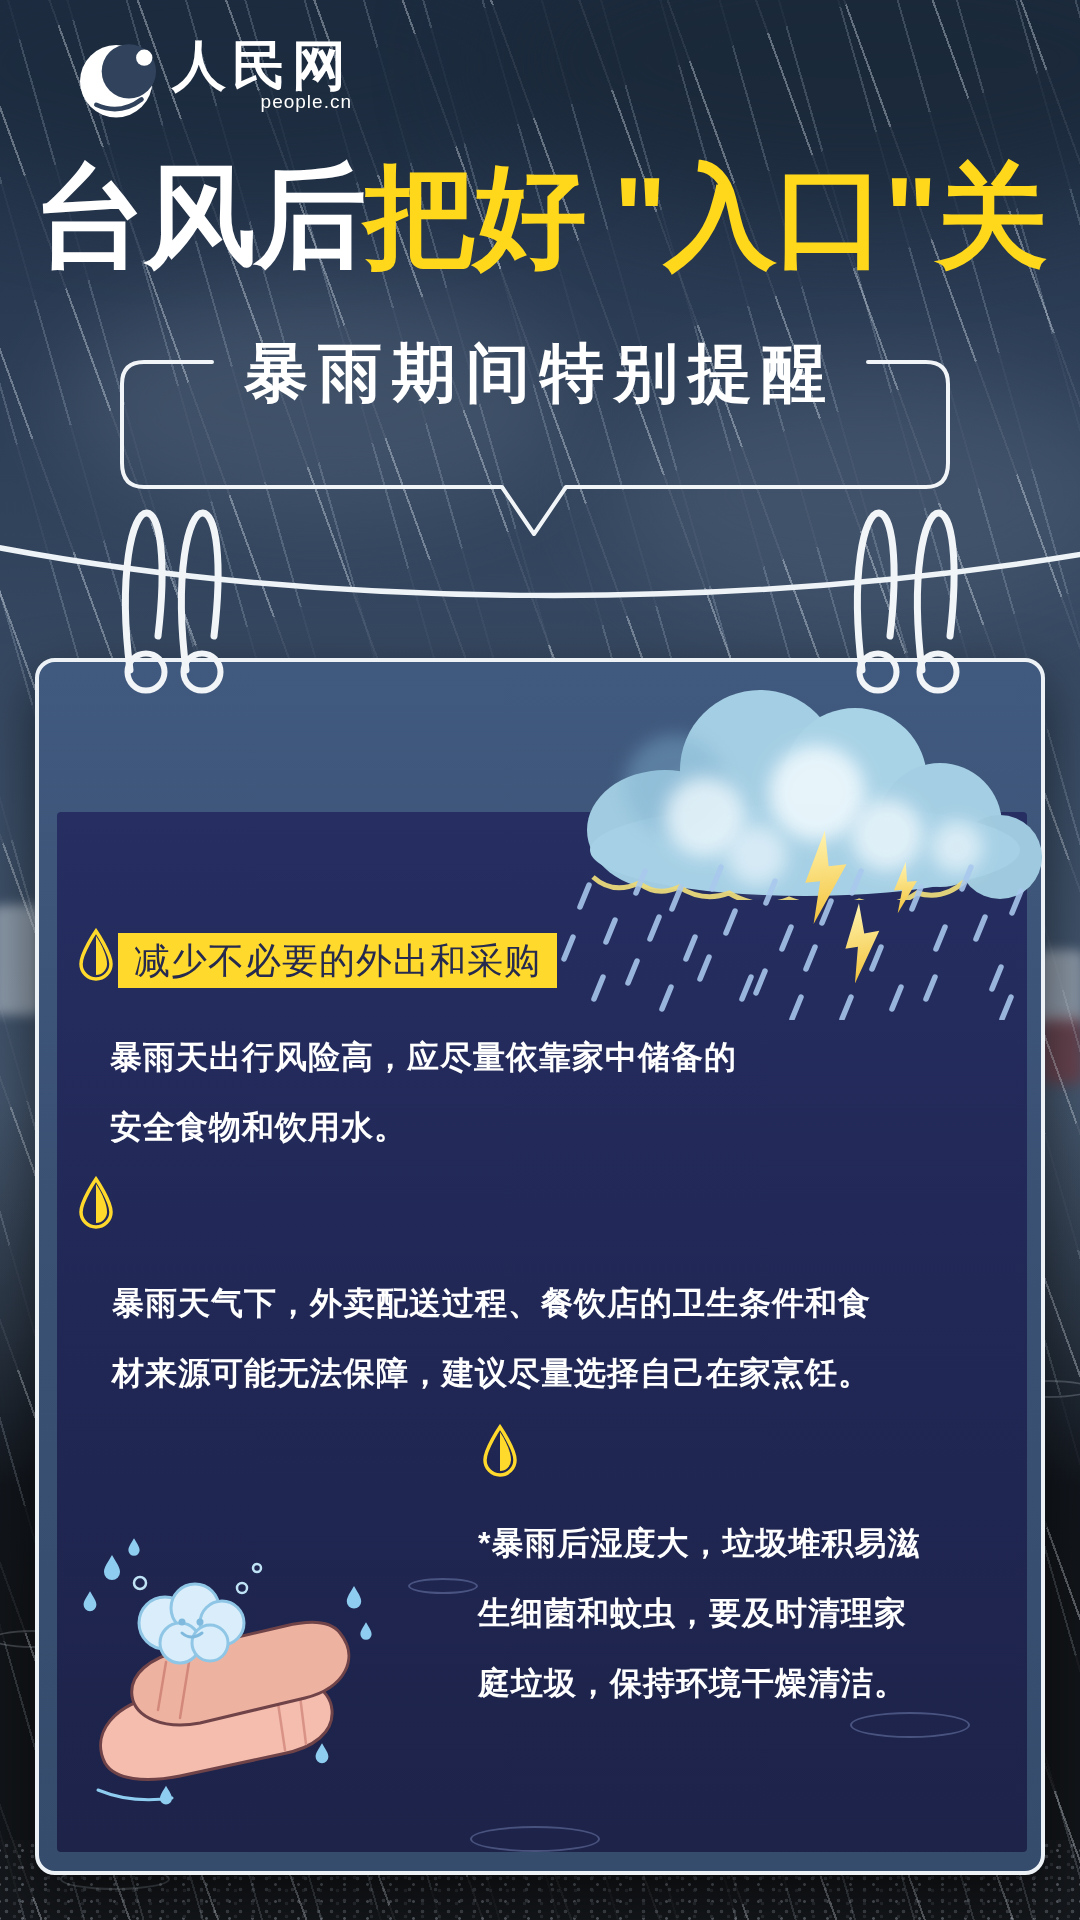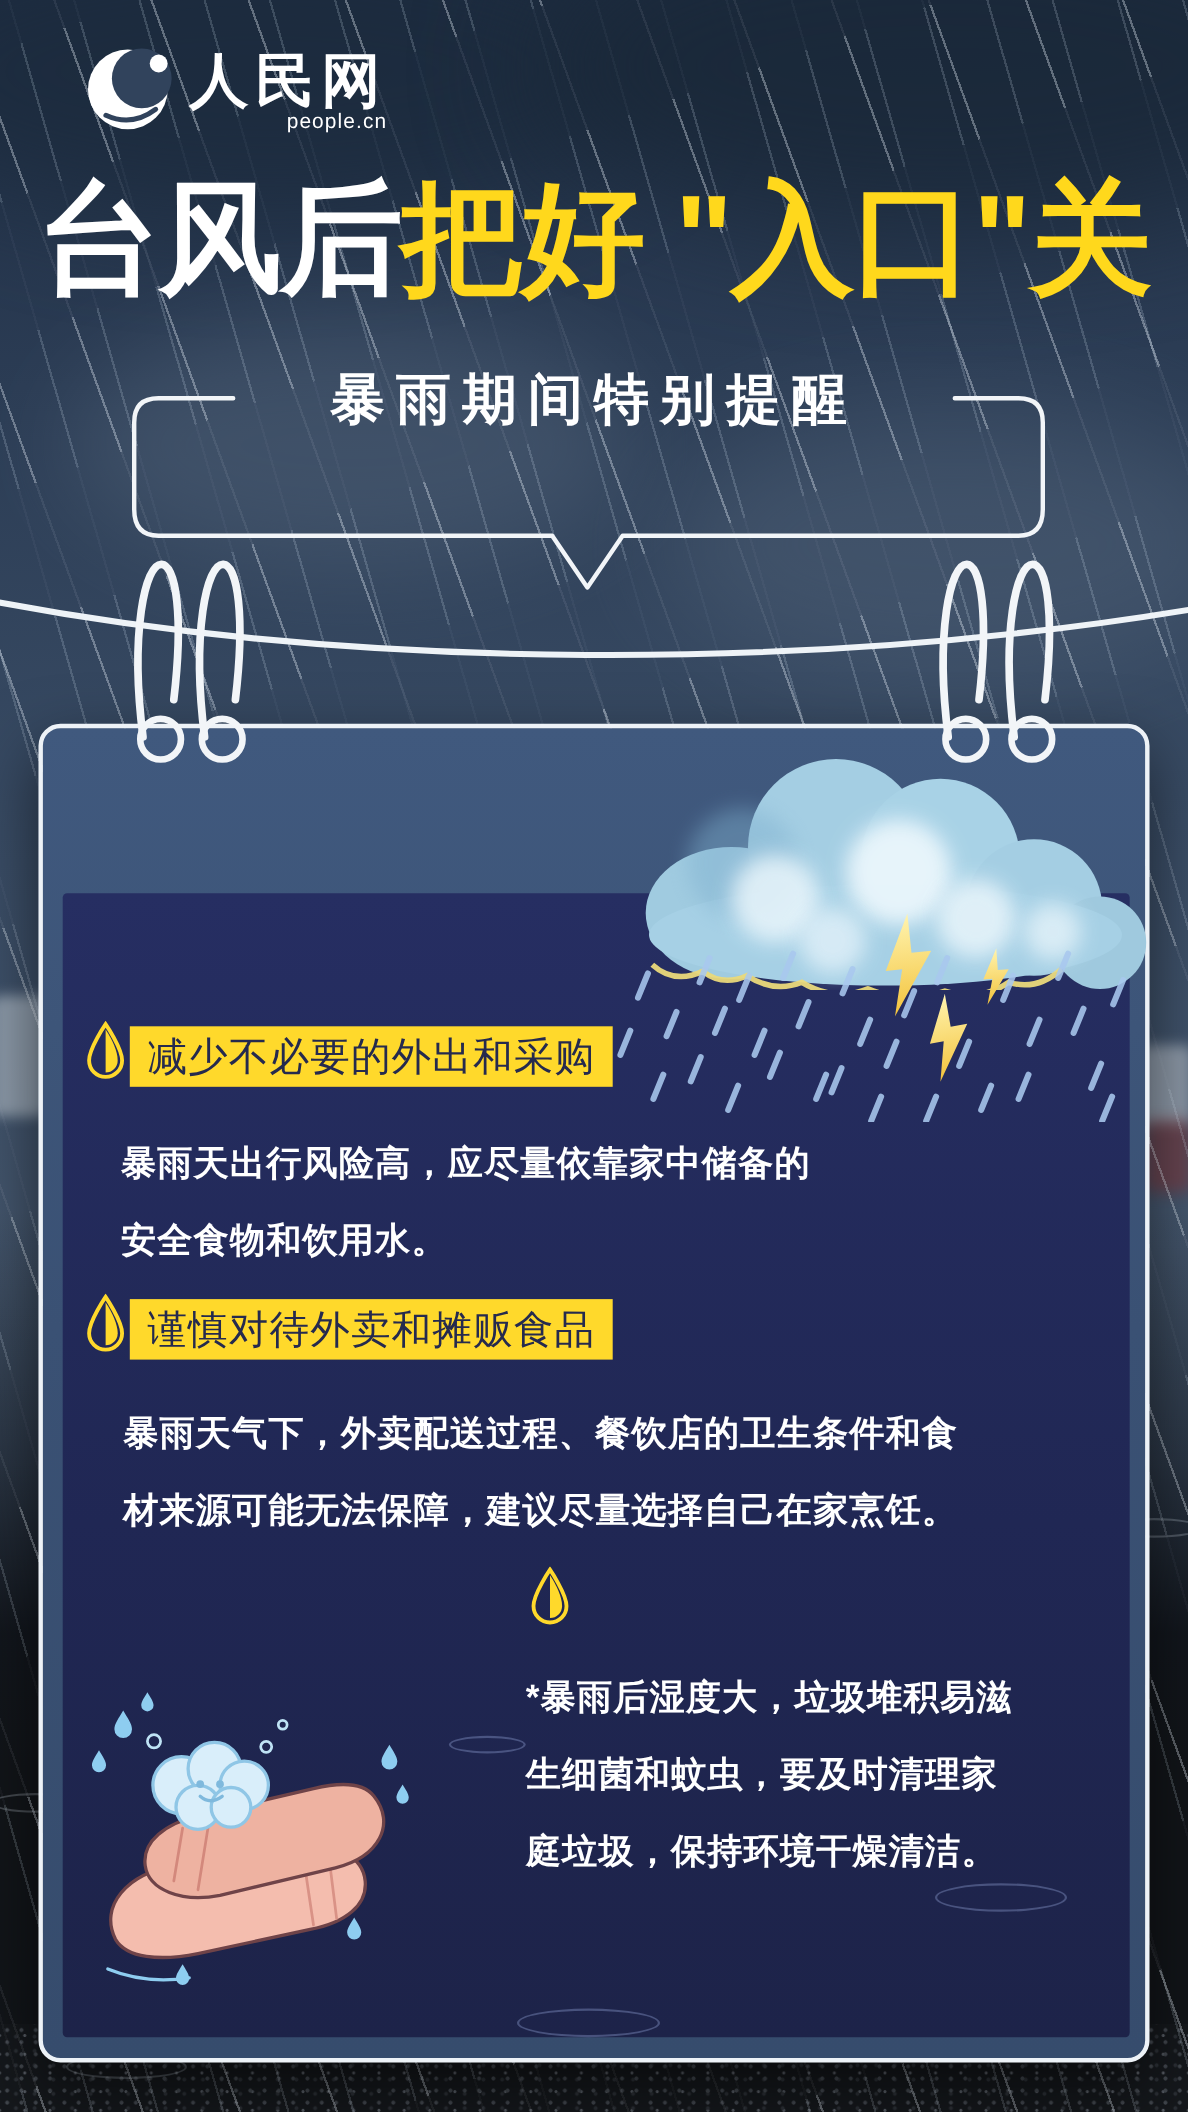--- a/index.html
+++ b/index.html
@@ -22,29 +22,29 @@
   .gravel{left:0;top:1840px;width:1080px;height:80px;background-color:#15181c;
     background-image:radial-gradient(circle,#41464d 1.5px,transparent 2.1px),
       radial-gradient(circle,#2b2f35 1.5px,transparent 2.1px),
       radial-gradient(circle,#565b63 1.1px,transparent 1.7px);
     background-size:13px 11px,17px 13px,23px 17px;background-position:0 0,6px 5px,11px 2px}
   .rain{left:0;top:0;width:1080px;height:1920px;
     background:repeating-linear-gradient(70deg,rgba(255,255,255,0) 0 38px,rgba(238,246,255,.34) 38px 40px,rgba(255,255,255,0) 40px 83px),
       repeating-linear-gradient(74deg,rgba(255,255,255,0) 0 23px,rgba(220,235,250,.18) 23px 25px,rgba(255,255,255,0) 25px 57px);
     -webkit-mask:repeating-linear-gradient(-20deg,#000 0 130px,rgba(0,0,0,.22) 130px 250px);
     mask:repeating-linear-gradient(-20deg,#000 0 130px,rgba(0,0,0,.22) 130px 250px)}
-  .logo{left:72px;top:36px;display:flex;align-items:flex-end}
+  .logo{left:72px;top:36px;display:flex;align-items:flex-start}
   .logo-text{margin-left:8px}
   .brand-cn{color:#fff;font-size:54px;font-weight:700;letter-spacing:6px;line-height:1.1}
   .brand-en{color:#fff;font-size:19px;font-weight:400;letter-spacing:1px;text-align:right;margin-top:-4px}
   .title{left:0;top:150px;width:1080px;text-align:center;font-size:112px;font-weight:900;
     letter-spacing:-2px;line-height:1.2;white-space:nowrap}
   .title .w{color:#ffffff}
   .title .y{color:#ffd81c}
-  .subtitle{left:0;top:330px;width:1080px;text-align:center;color:#fff;font-size:50px;font-weight:800;letter-spacing:10px;white-space:nowrap}
+  .subtitle{left:0;top:330px;width:1080px;text-align:center;color:#fff;font-size:64px;font-weight:800;letter-spacing:10px;white-space:nowrap}
   .card{left:35px;top:658px;width:1010px;height:1217px;border:4px solid #edf2f7;border-radius:20px;
     background:linear-gradient(180deg,#40597e 0%,#3a5174 45%,#364c6d 100%);
     box-shadow:0 25px 60px rgba(0,0,0,.55)}
   .panel{left:57px;top:812px;width:970px;height:1040px;border-radius:4px;
     background:linear-gradient(180deg,#262e62 0%,#202754 55%,#1d2349 100%)}
   .tag{position:absolute;display:inline-block;background:#ffd92b;color:#252a4e;font-size:36px;font-weight:400;
     line-height:1;padding:10px 16px 9px 16px;letter-spacing:1px;white-space:nowrap}
   .para{position:absolute;color:#fff;font-size:32px;font-weight:700;line-height:70px;letter-spacing:1px;white-space:pre}
   .tag1{left:118px;top:933px}
   .tag2{left:118px;top:1181px}
@@ -183,21 +183,20 @@
     <path d="M20,8 C26,17 31,28 31,36 A11,11 0 0 1 20,47 Z" fill="#ffd92b"></path>
   </svg>
   <div class="tag tag1">减少不必要的外出和采购</div>
   <div class="para para1">暴雨天出行风险高，应尽量依靠家中储备的
 安全食物和饮用水。</div>
 
   <svg class="abs drop2" width="40" height="54" viewBox="0 0 40 54">
     <path d="M20,3 C20,3 5,25 5,36 A15,15 0 0 0 35,36 C35,25 20,3 20,3 Z" stroke="#ffd92b" stroke-width="3.5" fill="none"></path>
     <path d="M20,8 C26,17 31,28 31,36 A11,11 0 0 1 20,47 Z" fill="#ffd92b"></path>
   </svg>
-  <div class="tag tag2">谨慎对待外卖和摊贩食品</div>
   <div class="para para2">暴雨天气下，外卖配送过程、餐饮店的卫生条件和食
 材来源可能无法保障，建议尽量选择自己在家烹饪。</div>
 
   <svg class="abs drop3" width="40" height="54" viewBox="0 0 40 54">
     <path d="M20,3 C20,3 5,25 5,36 A15,15 0 0 0 35,36 C35,25 20,3 20,3 Z" stroke="#ffd92b" stroke-width="3.5" fill="none"></path>
     <path d="M20,8 C26,17 31,28 31,36 A11,11 0 0 1 20,47 Z" fill="#ffd92b"></path>
   </svg>
   <div class="para para3">*暴雨后湿度大，垃圾堆积易滋
 生细菌和蚊虫，要及时清理家
 庭垃圾，保持环境干燥清洁。</div>

